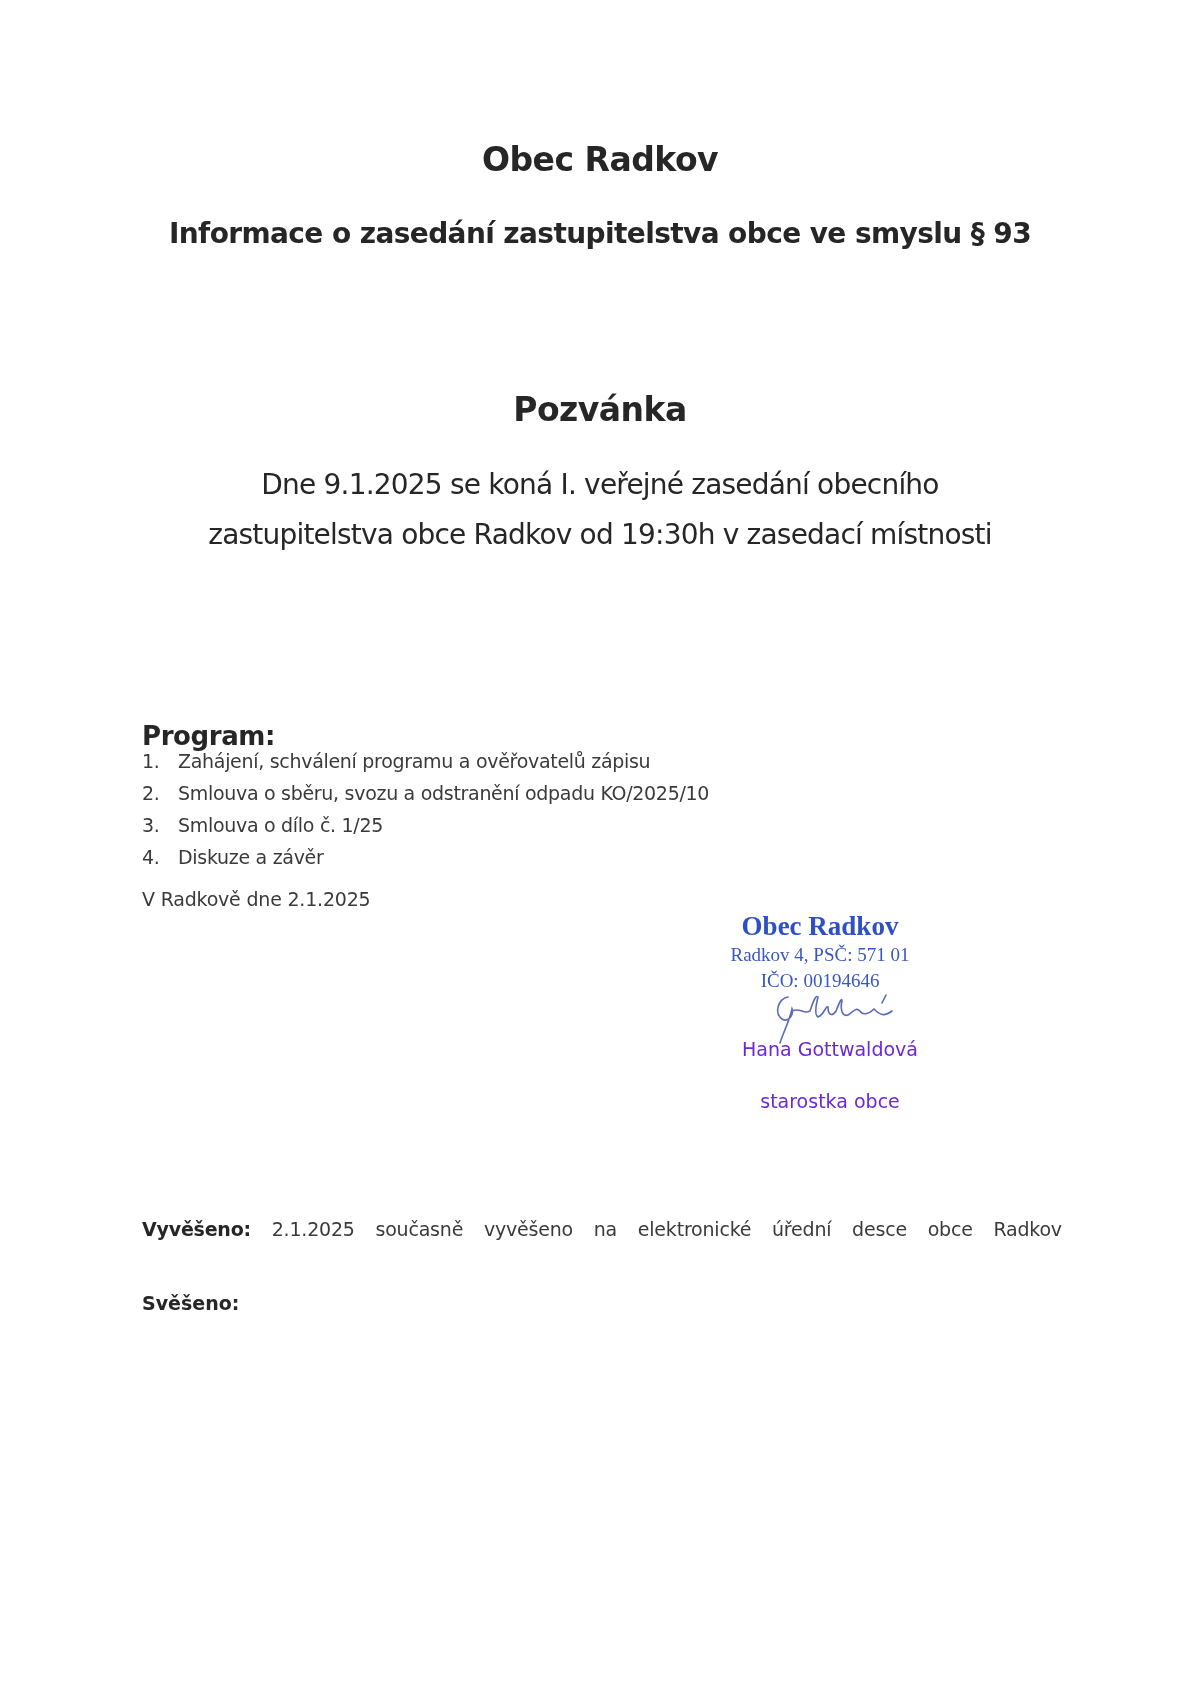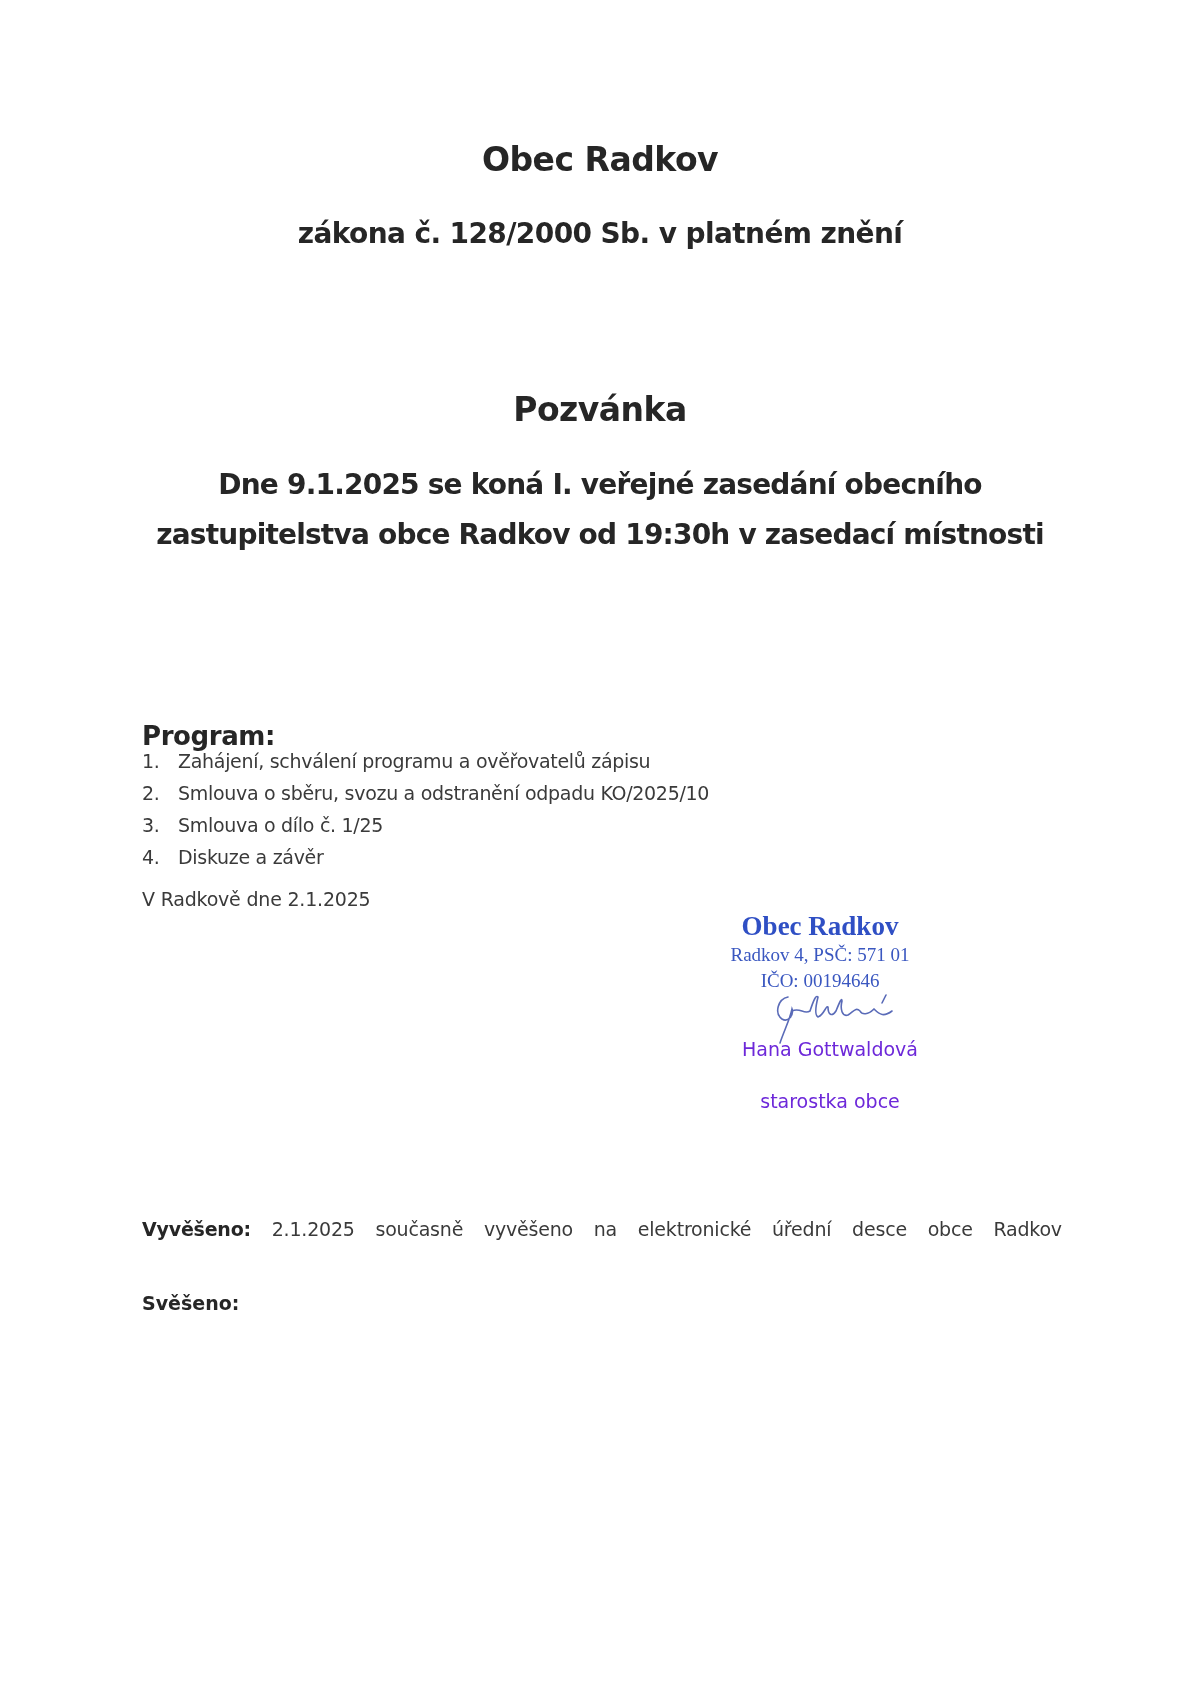--- a/index.html
+++ b/index.html
@@ -5,21 +5,21 @@
     html, body { margin: 0; padding: 0; background: #ffffff; }
     body {
       width: 1200px; height: 1696px; position: relative; overflow: hidden;
       font-family: "DejaVu Sans", "Liberation Sans", sans-serif;
       color: #2b2b2b;
     }
     .center { position: absolute; left: 0; width: 1200px; text-align: center; }
     .h-title { top: 140px; font-size: 33px; font-weight: bold; color: #262626; letter-spacing: -0.5px; }
     .h-info { top: 210px; font-size: 28px; font-weight: bold; line-height: 48px; color: #262626; letter-spacing: -0.6px; }
     .h-invite { top: 390px; font-size: 33px; font-weight: bold; color: #262626; letter-spacing: -0.5px; }
-    .h-meeting { top: 460px; font-size: 28px; font-weight: bold; line-height: 50px; color: #262626; letter-spacing: -0.8px; padding: 0 150px; box-sizing: border-box; }
+    .h-meeting { top: 460px; font-size: 28px; font-weight: normal; line-height: 50px; color: #262626; letter-spacing: -0.8px; padding: 0 150px; box-sizing: border-box; }
     .program-label { position: absolute; left: 142px; top: 690px; font-size: 26px; font-weight: bold; color: #262626; letter-spacing: -0.4px; margin-top: 31px; }
     .program-list { position: absolute; left: 142px; top: 745px; margin: 0; padding: 0; list-style: none; font-size: 19px; color: #3a3a3a; letter-spacing: -0.3px; }
     .program-list li { height: 32px; line-height: 32px; display: flex; }
     .program-list .num { width: 36px; }
     .place-date { position: absolute; left: 142px; top: 888px; font-size: 19px; color: #3a3a3a; letter-spacing: -0.2px; }
     .stamp { position: absolute; left: 690px; top: 910px; width: 260px; text-align: center; font-family: "Liberation Serif", "DejaVu Serif", serif; color: #2f4fc4; }
     .stamp .s-name { font-size: 27px; font-weight: bold; line-height: 32px; }
     .stamp .s-addr { font-size: 19px; line-height: 26px; color: #3a57c0; }
     .stamp .s-ico { font-size: 19px; line-height: 26px; color: #3a57c0; }
     .signature { position: absolute; left: 770px; top: 985px; width: 130px; height: 60px; }
@@ -30,21 +30,21 @@
     .posted b { color: #262626; }
     .posted .justify-line { display: flex; justify-content: space-between; }
     .removed { position: absolute; left: 142px; top: 1292px; font-size: 19px; font-weight: bold; color: #262626; }
   </style>
 </head>
 <body>
 
 <div class="center h-title">Obec Radkov</div>
 
 <div class="center h-info">
-  <div>zákona č. 128/2000 Sb. v platném znění</div>
+  <div>Informace o zasedání zastupitelstva obce ve smyslu § 93</div>
 </div>
 
 <div class="center h-invite">Pozvánka</div>
 
 <div class="center h-meeting">
   <div>Dne 9.1.2025 se koná I. veřejné zasedání obecního</div>
   <div>zastupitelstva obce Radkov od 19:30h v zasedací místnosti</div>
 </div>
 
 <div class="program-label">Program:</div>

